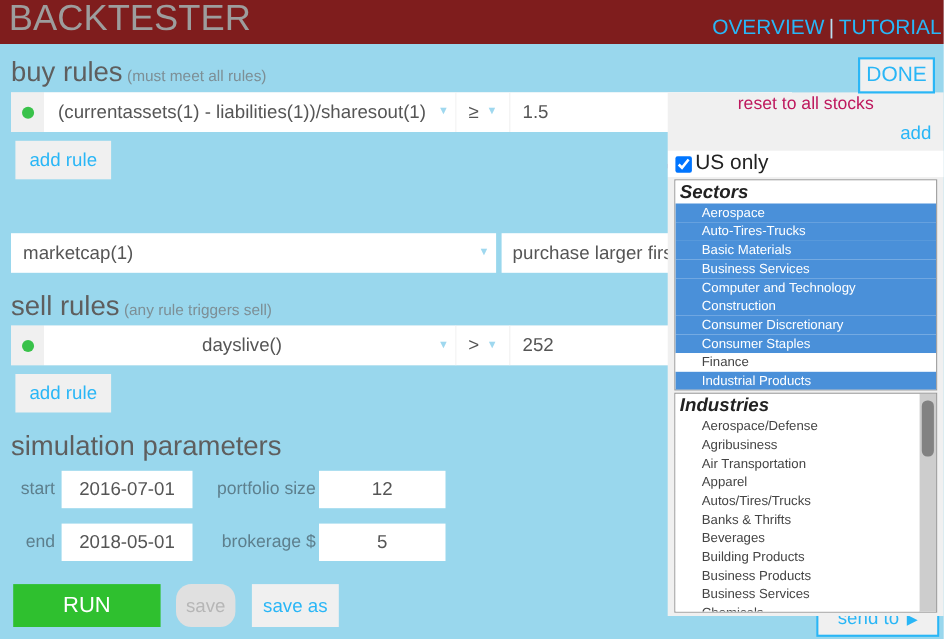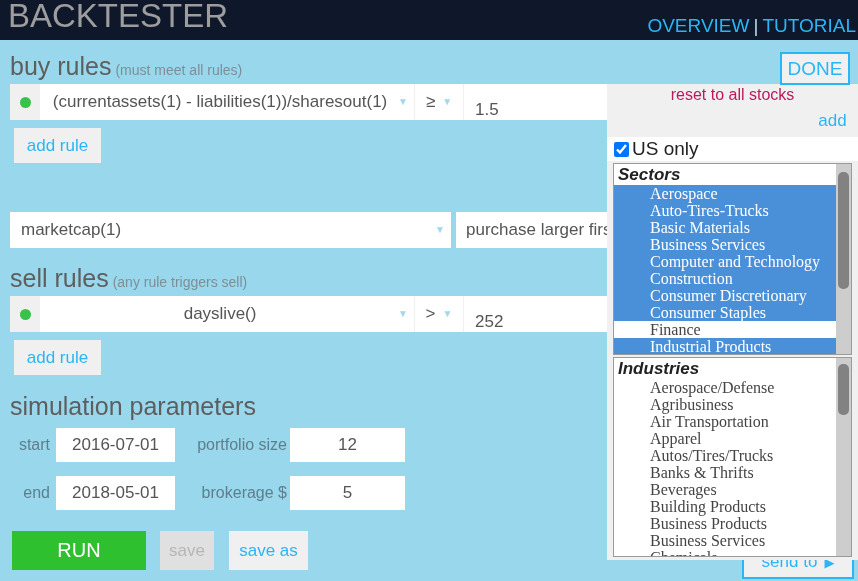--- a/index.html
+++ b/index.html
@@ -20,21 +20,21 @@
     height: 581px;
     overflow: hidden;
   }
 
   
   .header {
     position: absolute;
     left: 0; top: 0;
     width: 858px;
     height: 40px;
-    background: #0f172a;
+    background: #7f1d1d;
   }
   .app-title {
     position: absolute;
     left: 8px; top: -3px;
     font-size: 33px;
     color: #9d9d9d;
     letter-spacing: 0px;
     font-weight: normal;
     white-space: nowrap;
   }
@@ -135,21 +135,21 @@
     justify-content: center;
     font-size: 17px;
     color: #555;
     border-right: 1px solid #f0f0f0;
   }
   .rule-op .caret { margin-left: 7px; }
   .rule-val {
     background: #ffffff;
     flex: 1;
     display: flex;
-    align-items: flex-end;
+    align-items: center;
     padding-left: 11px;
     font-size: 17px;
     color: #555;
   }
 
   .btn-light {
     position: absolute;
     background: #f0f0f0;
     color: #29b6f6;
     font-size: 17px;
@@ -361,28 +361,27 @@
     font-size: 17px;
     font-weight: bold;
     font-style: italic;
     color: #222;
     padding: 0 0 0 4px;
     line-height: 21px;
     background: #ffffff;
     white-space: nowrap;
   }
   .list-item {
-    font-size: 16px;
+    font-size: 12px;
     line-height: 17px;
     color: #444;
-    padding-left: 36px;
-    white-space: nowrap;
-    cursor: pointer;
-    background: #ffffff;
-    font-family: Liberation Serif, serif;
+    padding-left: 24px;
+    white-space: nowrap;
+    cursor: pointer;
+    background: #ffffff;
   }
   .list-item.selected {
     background: #4a90d9;
     color: #ffffff;
   }
   
   .sb-track {
     width: 15px;
     background: #cdcdcd;
     flex: none;
@@ -391,21 +390,21 @@
   }
   .sb-thumb {
     position: absolute;
     left: 2px;
     width: 11px;
     border-radius: 5px;
     background: #828282;
     cursor: grab;
   }
 
-  #sectors-box { top: 79px; height: 192px; }
+  #sectors-box { top: 79px; height: 192px; flex-direction: column; }
   #industries-box { top: 273px; height: 200px; }
 </style>
 </head>
 <body>
 
 <div id="app">
 
   <div class="header">
     <div class="app-title">BACKTESTER</div>
     <div class="header-links">
@@ -491,21 +490,21 @@
     <div class="param-box center" style="left:56px; top:436px; width:119px;">
       <span>2018-05-01</span>
     </div>
 
     <div class="param-label" style="left:177px; top:444px; width:110px;">brokerage $</div>
     <div class="param-box center" style="left:290px; top:436px; width:115px;">
       <span>5</span>
     </div>
 
     <div class="btn-run" style="left:12px; top:491px; width:134px; height:39px;">RUN</div>
-    <div class="btn-save" style="left:160px; top:491px; width:54px; height:39px;">save</div>
+    <div class="btn-save" style="left:160px; top:491px; width:54px; height:39px;border-radius:14px;">save</div>
     <div class="btn-saveas" style="left:229px; top:491px; width:79px; height:39px;">save as</div>
 
     <div class="btn-sendto" style="left:742px; top:505px; width:108px; height:30px;">
       <span>send to</span>
       <span style="margin-left:7px; font-size:13px;">▶</span>
     </div>
   </div>
 
   <div class="btn-done">DONE</div>
 

